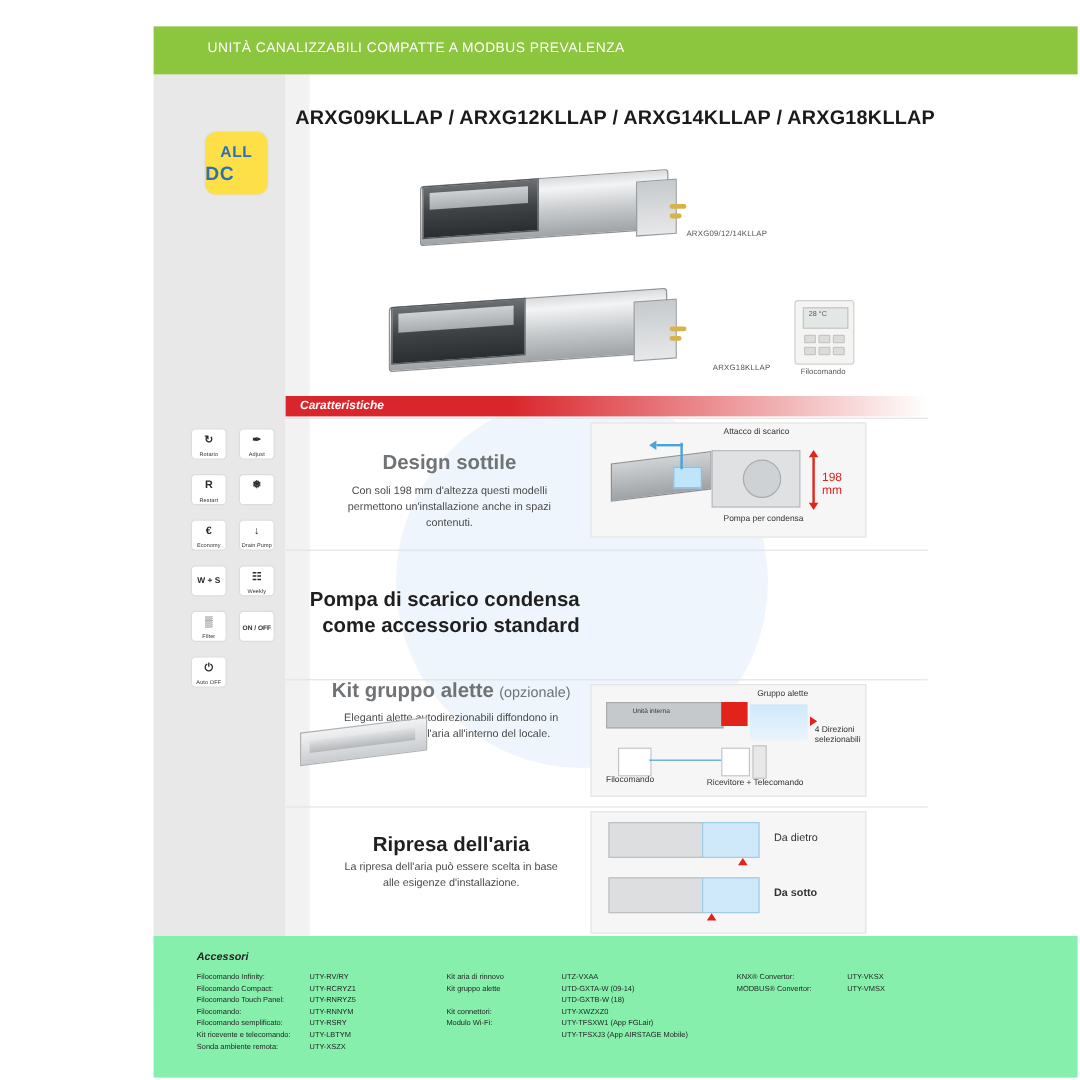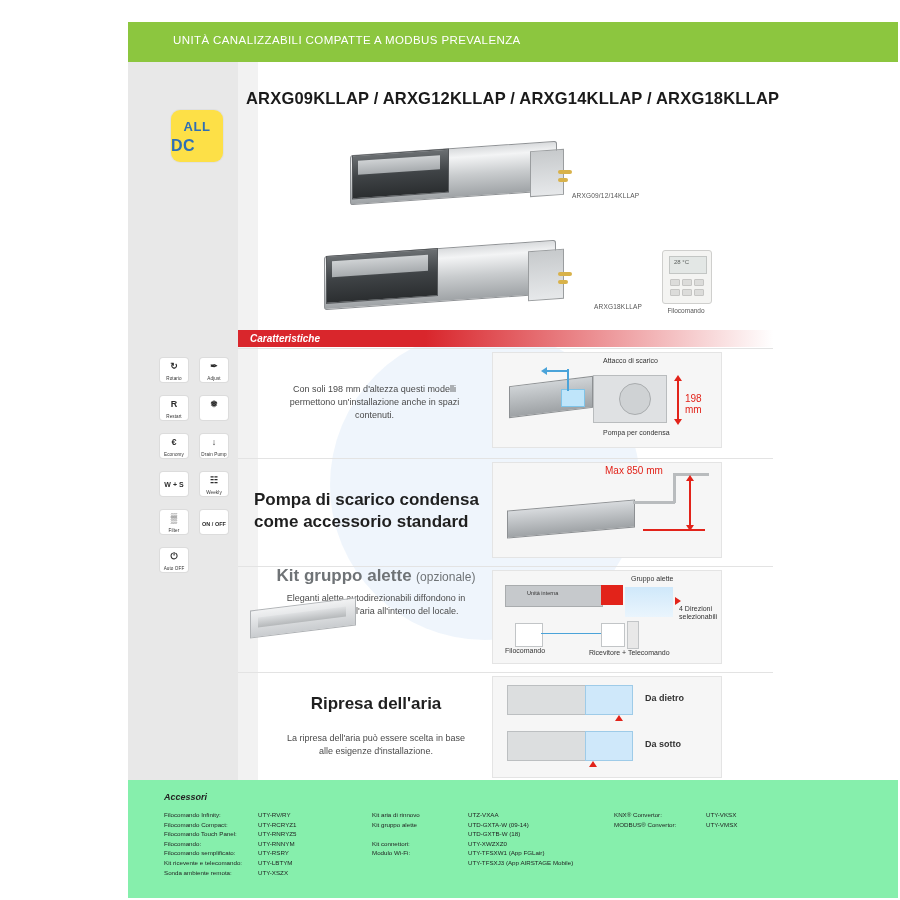--- a/index.html
+++ b/index.html
@@ -248,53 +248,43 @@
       <div class="lbl">Auto OFF</div>
     </div>
   </div>
 
   <div class="carbar">
     <span>Caratteristiche</span>
   </div>
 
   <div class="sep" style="left:238px;top:348px;width:535px;"></div>
   <div class="block" style="left:262px;top:376px;width:225px;">
+    <div class="head" style="text-align:center;">Design sottile</div>
     <div class="sub" style="text-align:center;margin-top:7px;padding:0 12px;">Con soli 198 mm d'altezza questi modelli permettono un'installazione anche in spazi contenuti.</div>
   </div>
   <div class="panel" style="left:492px;top:352px;width:228px;height:94px;background:#f6f6f6;">
     <div class="dbox" style="left:16px;top:28px;width:82px;height:30px;background:linear-gradient(180deg,#cfd3d6,#9ea2a5);border:1px solid #8d9093;transform:skewY(-7deg);"></div>
     <div class="dbox" style="left:100px;top:22px;width:72px;height:46px;background:#dfe1e3;border:1px solid #b9bcbe;"></div>
     <div class="dbox" style="left:126px;top:30px;width:30px;height:30px;border-radius:50%;background:#cfd2d4;border:1px solid #a9acae;"></div>
     <div class="dbox" style="left:68px;top:36px;width:22px;height:16px;background:#bfe5fa;border:1px solid #7fc4e8;"></div>
     <div class="dbox" style="left:74px;top:16px;width:2px;height:22px;background:#4aa3d9;"></div>
     <div class="tri-left" style="left:48px;top:14px;border-right-color:#4aa3d9;"></div>
     <div class="dbox" style="left:54px;top:17px;width:22px;height:2px;background:#4aa3d9;"></div>
     <div class="smalllabel" style="left:110px;top:4px;">Attacco di scarico</div>
     <div class="smalllabel" style="left:110px;top:76px;">Pompa per condensa</div>
     <div class="arrow-red-v" style="left:184px;top:28px;height:40px;"></div>
     <div class="tri-up" style="left:181px;top:22px;"></div>
     <div class="tri-down" style="left:181px;top:66px;"></div>
     <div class="redlabel" style="left:192px;top:40px;">198 mm</div>
   </div>
 
   <div class="sep" style="left:238px;top:458px;width:535px;"></div>
-  <div class="block" style="left:254px;top:490px;width:245px;text-align:left;">
+  <div class="block" style="left:238px;top:490px;width:245px;text-align:right;">
     <div class="head dark">Pompa di scarico condensa</div>
     <div class="head dark" style="margin-top:2px;">come accessorio standard</div>
-  </div>
-  <div class="panel" style="left:492px;top:462px;width:228px;height:94px;background:#f6f6f6;">
-    <div class="dbox" style="left:14px;top:42px;width:126px;height:26px;background:linear-gradient(180deg,#d7dadd,#9fa3a6);border:1px solid #8d9093;transform:skewY(-5deg);"></div>
-    <div class="dbox" style="left:140px;top:38px;width:42px;height:3px;background:#b9bcbe;"></div>
-    <div class="dbox" style="left:180px;top:10px;width:3px;height:30px;background:#b9bcbe;"></div>
-    <div class="dbox" style="left:180px;top:10px;width:36px;height:3px;background:#b9bcbe;"></div>
-    <div class="arrow-red-v" style="left:196px;top:18px;height:46px;"></div>
-    <div class="tri-up" style="left:193px;top:12px;"></div>
-    <div class="tri-down" style="left:193px;top:62px;"></div>
-    <div class="dbox" style="left:150px;top:66px;width:62px;height:1.5px;background:#e2231a;"></div>
-    <div class="redlabel" style="left:112px;top:2px;">Max 850 mm</div>
   </div>
 
   <div class="sep" style="left:238px;top:566px;width:535px;"></div>
   <div class="block" style="left:262px;top:566px;width:228px;text-align:center;">
     <span class="head">Kit gruppo alette</span>
     <span class="head" style="font-size:12px;font-weight:normal;">(opzionale)</span>
     <div class="sub" style="margin-top:6px;padding:0 14px;">Eleganti alette autodirezionabili diffondono in modo uniforme l'aria all'interno del locale.</div>
   </div>
   <div class="dbox" style="position:absolute;left:250px;top:594px;width:110px;height:44px;z-index:5;">
     <div style="position:absolute;left:0;top:10px;width:104px;height:26px;background:linear-gradient(180deg,#f1f2f3,#c9cccf);border:1px solid #b0b3b6;transform:skewY(-7deg);"></div>
@@ -312,27 +302,27 @@
     <div class="smalllabel" style="left:12px;top:76px;">Filocomando</div>
     <div class="dbox" style="left:108px;top:52px;width:22px;height:22px;background:#fff;border:1px solid #c2c5c7;"></div>
     <div class="dbox" style="left:134px;top:50px;width:10px;height:26px;background:#e8e8e8;border:1px solid #c2c5c7;"></div>
     <div class="smalllabel" style="left:96px;top:78px;">Ricevitore + Telecomando</div>
     <div class="dbox" style="left:48px;top:62px;width:60px;height:1px;background:#4aa3d9;"></div>
   </div>
 
   <div class="sep" style="left:238px;top:672px;width:535px;"></div>
   <div class="block" style="left:262px;top:694px;width:228px;text-align:center;">
     <div class="head dark">Ripresa dell'aria</div>
-    <div class="sub" style="margin-top:18px;padding:0 22px;">La ripresa dell'aria può essere scelta in base alle esigenze d'installazione.</div>
+    <div class="sub" style="margin-top:2px;padding:0 22px;">La ripresa dell'aria può essere scelta in base alle esigenze d'installazione.</div>
   </div>
   <div class="panel" style="left:492px;top:676px;width:228px;height:100px;background:#f6f6f6;">
     <div class="dbox" style="left:14px;top:8px;width:78px;height:28px;background:#dcdedf;border:1px solid #bcbfc1;"></div>
     <div class="dbox" style="left:92px;top:8px;width:46px;height:28px;background:#cfe8fa;border:1px solid #9ecbe8;"></div>
     <div class="tri-up" style="left:122px;top:38px;"></div>
-    <div class="smalllabel" style="left:152px;top:16px;font-size:9px;font-weight:bold;">Da dietro</div>
+    <div class="smalllabel" style="left:152px;top:16px;font-size:9px;font-weight:normal;">Da dietro</div>
     <div class="dbox" style="left:14px;top:54px;width:78px;height:28px;background:#dcdedf;border:1px solid #bcbfc1;"></div>
     <div class="dbox" style="left:92px;top:54px;width:46px;height:28px;background:#cfe8fa;border:1px solid #9ecbe8;"></div>
     <div class="tri-up" style="left:96px;top:84px;"></div>
     <div class="smalllabel" style="left:152px;top:62px;font-size:9px;font-weight:bold;">Da sotto</div>
   </div>
 
   <div class="accbar">
     <div class="acc-title">Accessori</div>
 
     <div class="acc-col" style="left:36px;top:30px;width:112px;">

